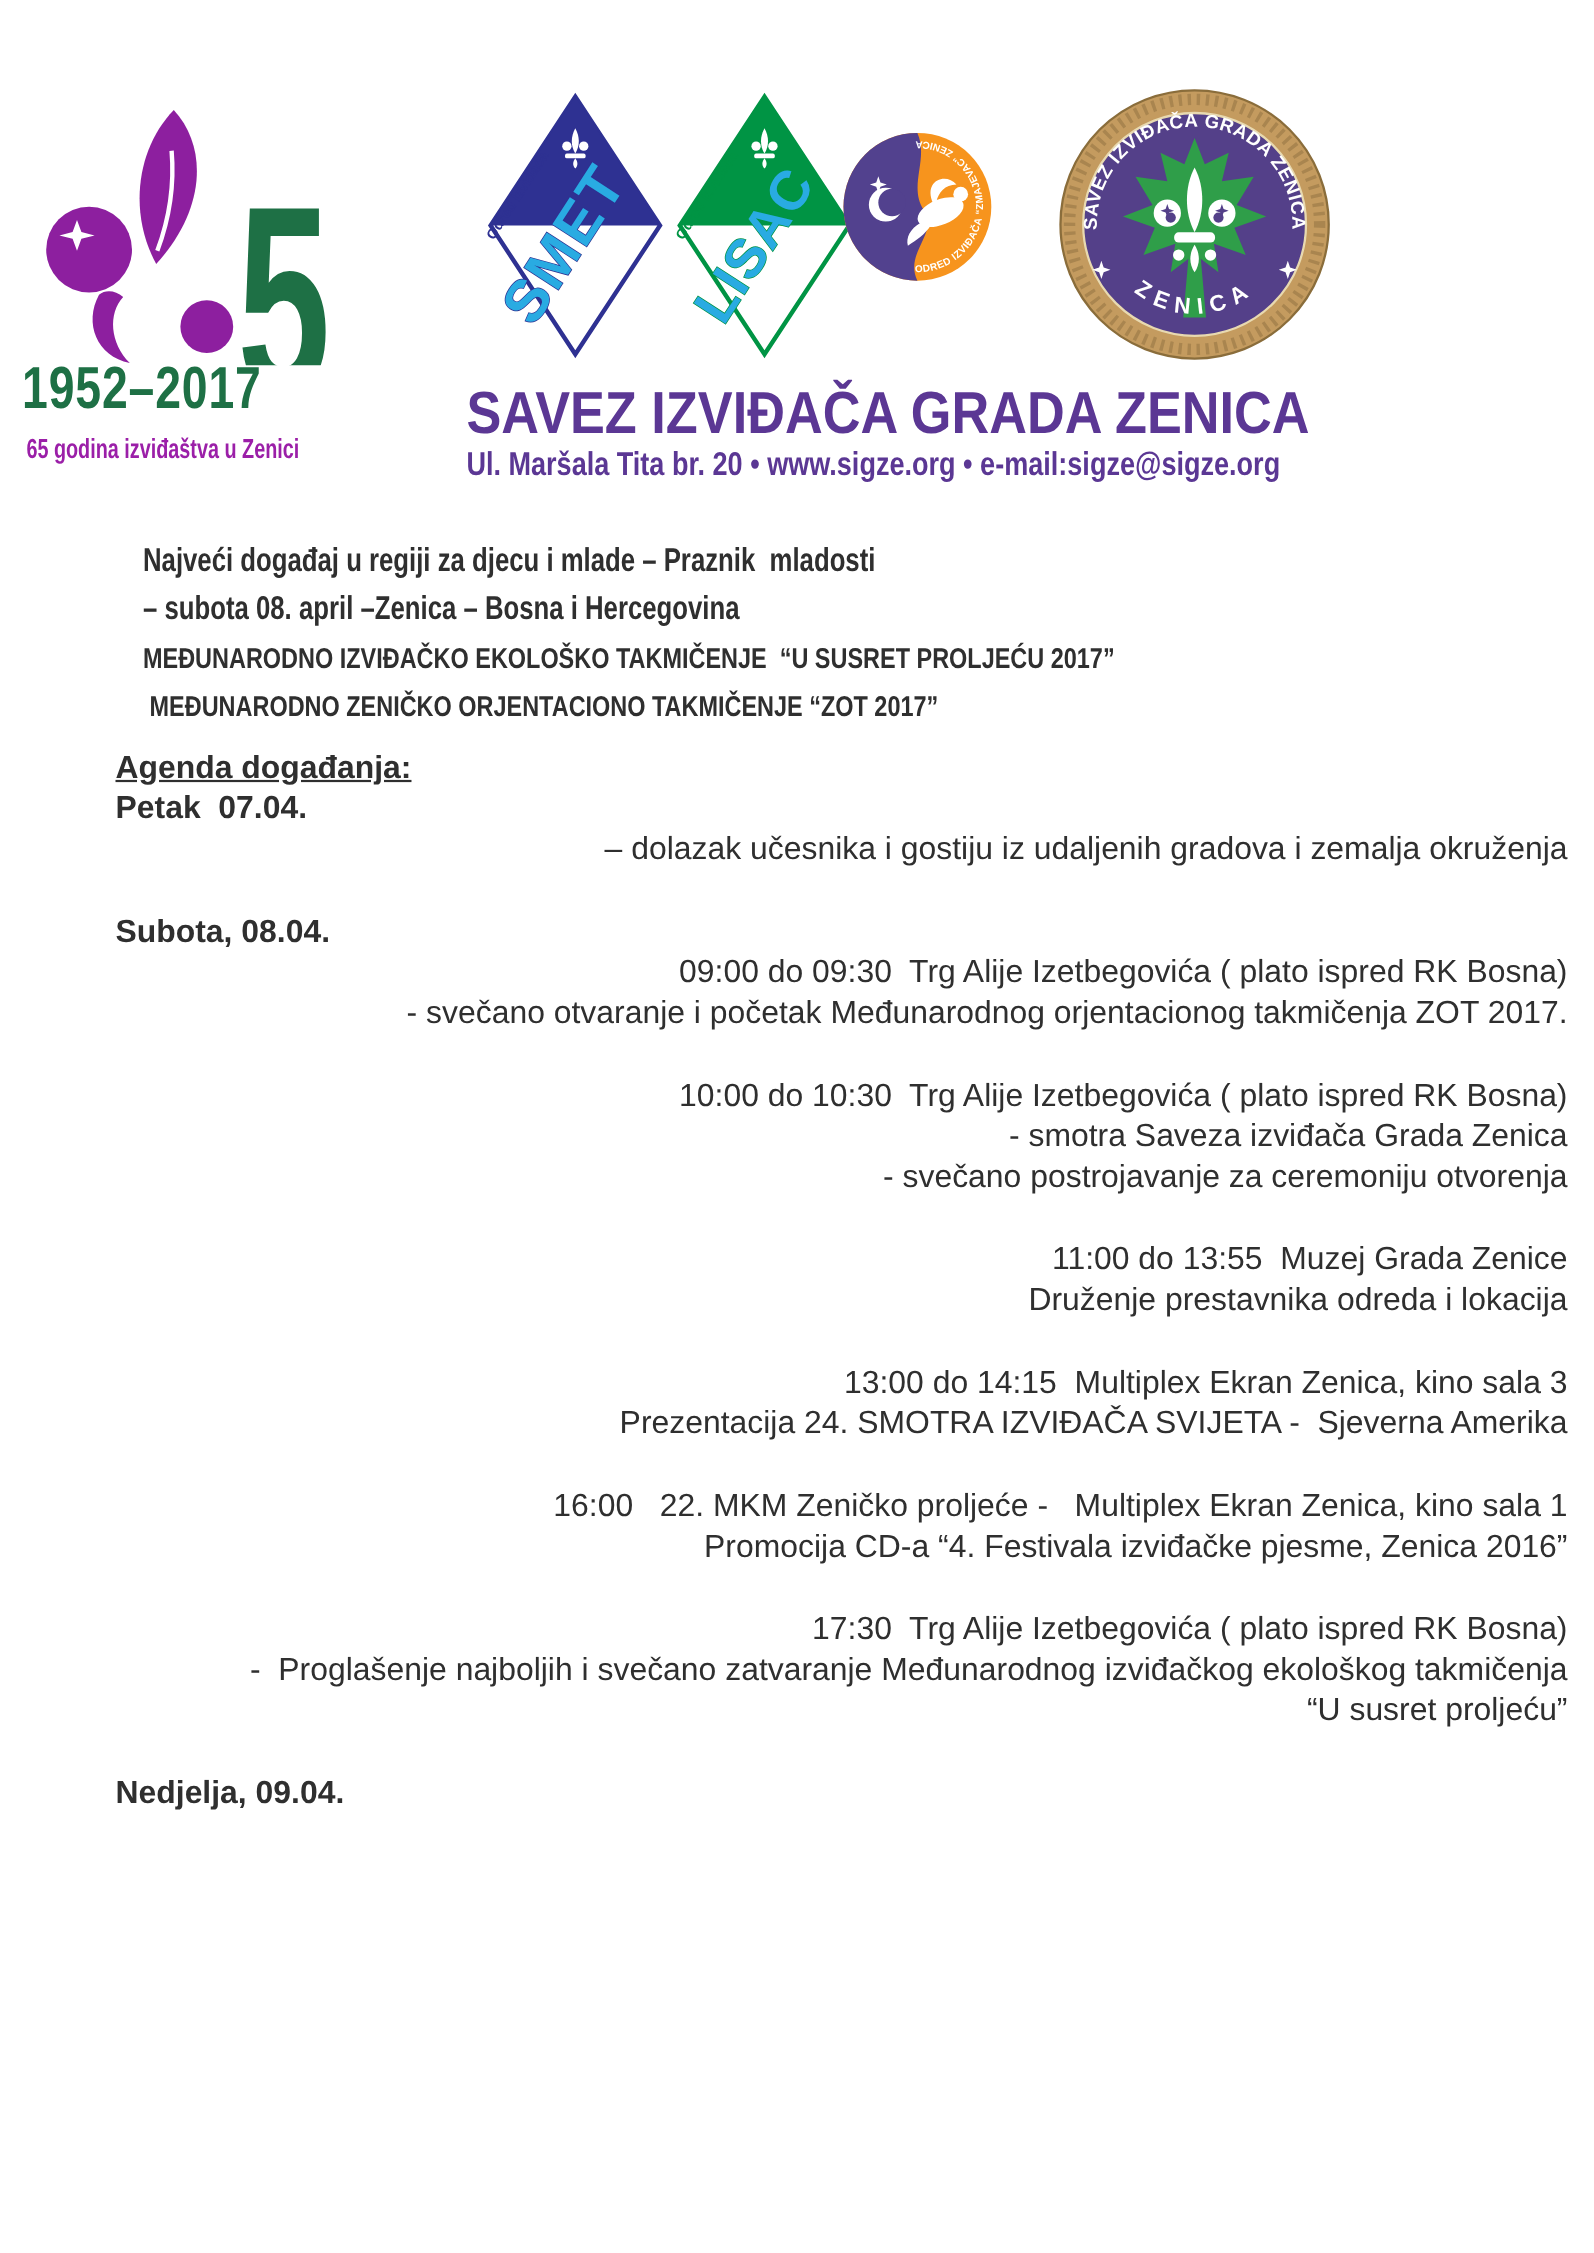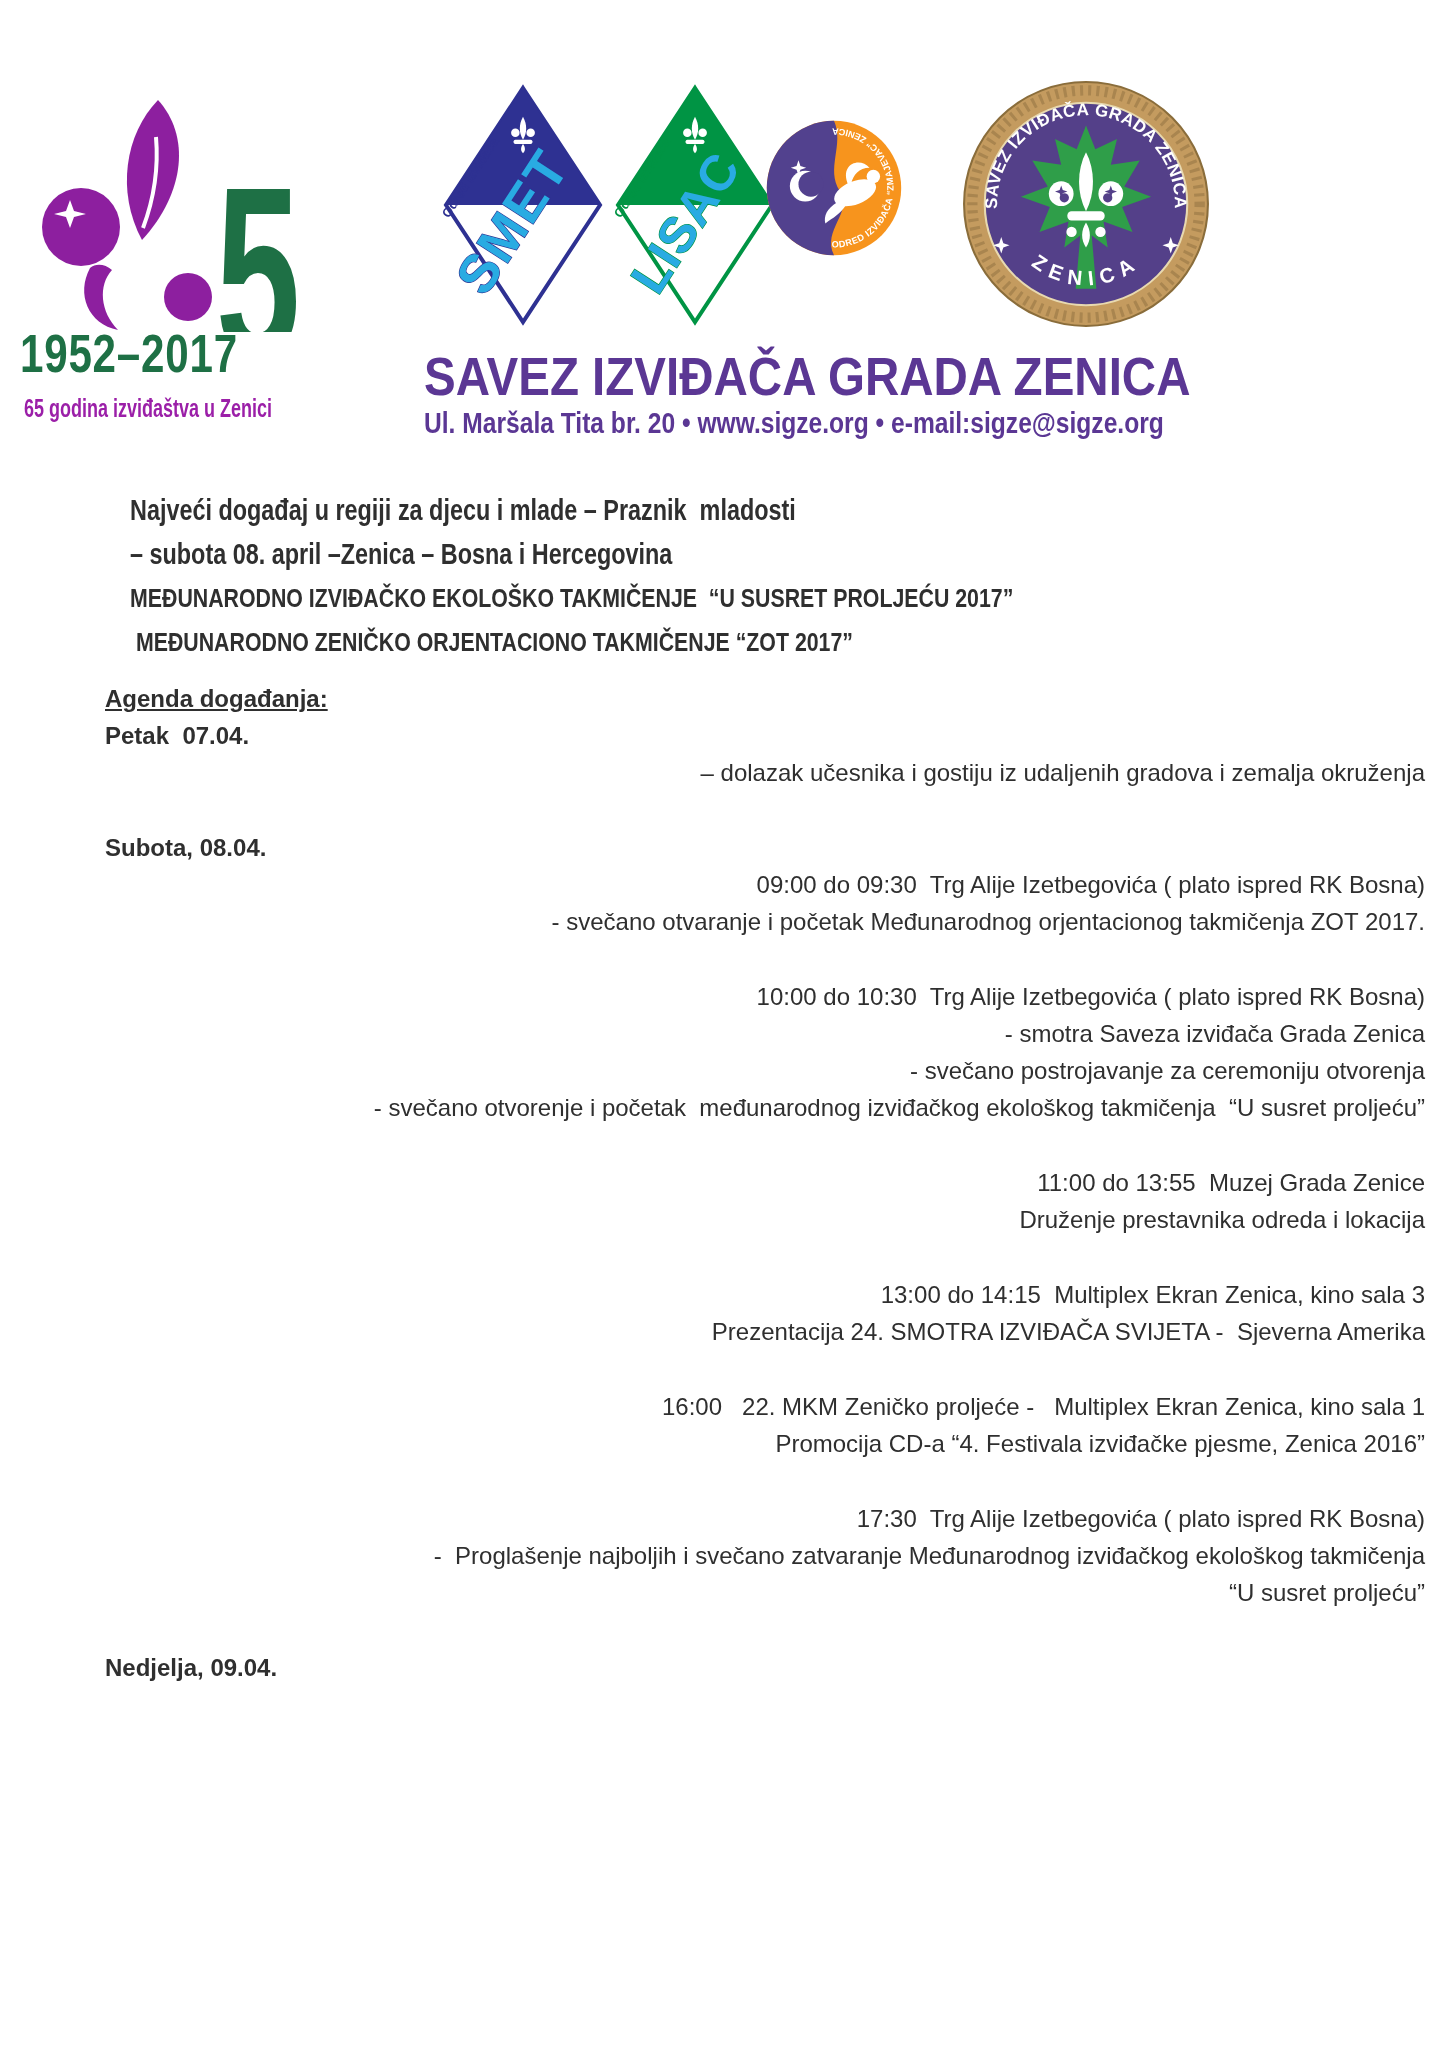--- a/index.html
+++ b/index.html
@@ -23,21 +23,21 @@
   #header-title{font-size:54px;line-height:56px;font-weight:bold;color:#5b3794;
     margin:0;transform:scaleX(.88);transform-origin:left top;white-space:pre;}
   #header-address{font-size:30px;line-height:34px;font-weight:700;color:#5b3794;
     margin:2px 0 0 0;transform:scaleX(.82);transform-origin:left top;white-space:pre;}
   
   #intro{left:105px;top:488px;width:1320px;margin-left:25px;}
   #intro p{margin:0;white-space:pre-wrap;font-weight:bold;line-height:44px;}
   .intro-big{font-size:30px;transform:scaleX(.78);transform-origin:left top;}
   .intro-caps{font-size:26px;transform:scaleX(.82);transform-origin:left top;}
   
-  #agenda{left:105px;top:680px;width:1320px;font-size:24px;line-height:37px;}
+  #agenda{left:105px;top:680px;width:1320px;font-size:29px;line-height:37px;}
   #agenda p{margin:0;white-space:pre-wrap;}
   .bold{font-weight:bold;}
   .underline{text-decoration:underline;}
   .event{margin-bottom:38px;text-align:right;}
   .event:last-child{margin-bottom:38px;}
   svg text{font-family:"Liberation Sans", sans-serif;}
 </style>
 </head>
 <body>
 
@@ -164,21 +164,20 @@
   <div class="day">
     <p class="bold">Subota, 08.04.</p>
     <div class="event">
       <p>09:00 do 09:30  Trg Alije Izetbegovića ( plato ispred RK Bosna)</p>
       <p>- svečano otvaranje i početak Međunarodnog orjentacionog takmičenja ZOT 2017.</p>
     </div>
     <div class="event">
       <p>10:00 do 10:30  Trg Alije Izetbegovića ( plato ispred RK Bosna)</p>
       <p>- smotra Saveza izviđača Grada Zenica</p>
       <p>- svečano postrojavanje za ceremoniju otvorenja</p>
-      <p>- svečano otvorenje i početak  međunarodnog izviđačkog ekološkog takmičenja  “U susret proljeću”</p>
     </div>
     <div class="event">
       <p>11:00 do 13:55  Muzej Grada Zenice</p>
       <p>Druženje prestavnika odreda i lokacija</p>
     </div>
     <div class="event">
       <p>13:00 do 14:15  Multiplex Ekran Zenica, kino sala 3</p>
       <p>Prezentacija 24. SMOTRA IZVIĐAČA SVIJETA -  Sjeverna Amerika</p>
     </div>
     <div class="event">

